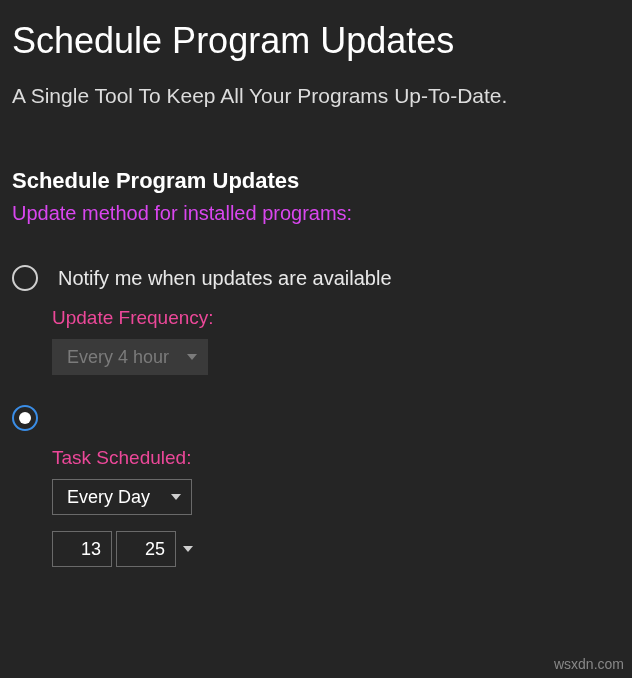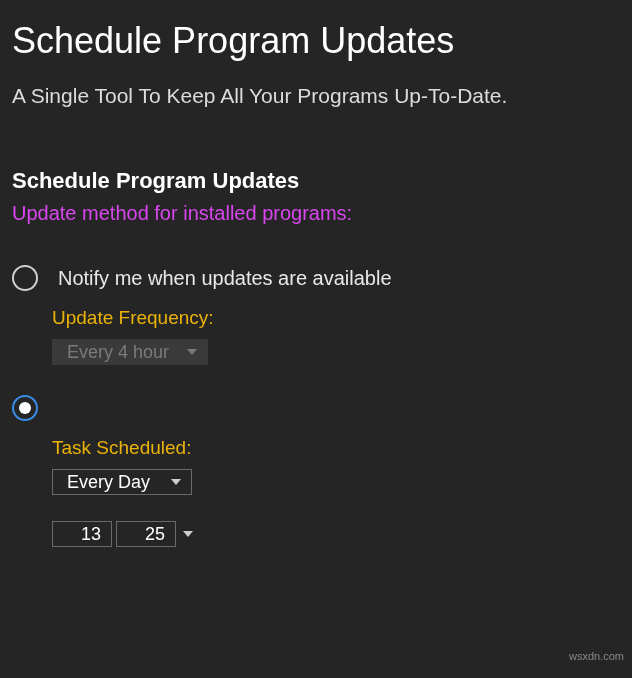--- a/index.html
+++ b/index.html
@@ -75,30 +75,30 @@
       font-size: 20px;
       color: #e8e8e8;
       cursor: pointer;
     }
     .sub-block {
       margin-left: 40px;
       margin-bottom: 30px;
     }
     .sub-label {
       font-size: 19px;
-      color: #eab308;
+      color: #ec4899;
       margin-bottom: 10px;
     }
     .dropdown {
       display: inline-flex;
       align-items: center;
       justify-content: space-between;
       border: 1px solid #6a6a6a;
       background: #252525;
-      height: 26px;
+      height: 36px;
       padding: 0 10px 0 14px;
       cursor: pointer;
       min-width: 140px;
     }
     .dropdown.disabled {
       background: #3a3a3a;
       border: 1px solid #3a3a3a;
       color: #7b7b7b;
       cursor: default;
     }
@@ -126,23 +126,23 @@
       display: flex;
       gap: 4px;
     }
     .dropdown.narrow {
       min-width: 60px;
       width: 60px;
       padding-left: 28px;
     }
     .watermark {
       position: absolute;
-      bottom: 16px;
+      bottom: 6px;
       right: 8px;
-      font-size: 11px;
+      font-size: 14px;
       color: #888;
       font-family: Arial, sans-serif;
     }
   </style>
 </head>
 <body>
 
 <h1 class="page-title">Schedule Program Updates</h1>
 <p class="page-subtitle">A Single Tool To Keep All Your Programs Up-To-Date.</p>
 
@@ -165,21 +165,21 @@
   </div>
 
   <div class="radio-row">
     <span class="radio-circle selected">
       <span class="radio-inner"></span>
     </span>
   </div>
 
   <div class="sub-block">
     <div class="sub-label">Task Scheduled:</div>
-    <div class="dropdown" style="margin-bottom:26px;">
+    <div class="dropdown" style="margin-bottom:16px;">
       <span class="dropdown-text">Every Day</span>
       <span class="chevron"></span>
     </div>
 
     <div class="dropdown-row">
       <div class="dropdown narrow">
         <span class="dropdown-text">13</span>
         <span class="chevron"></span>
       </div>
       <div class="dropdown narrow">

